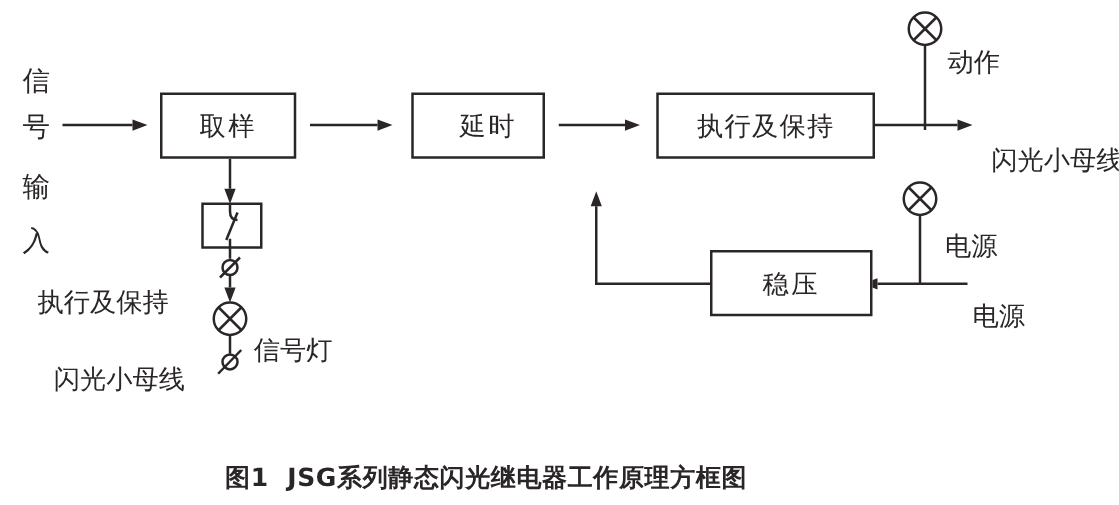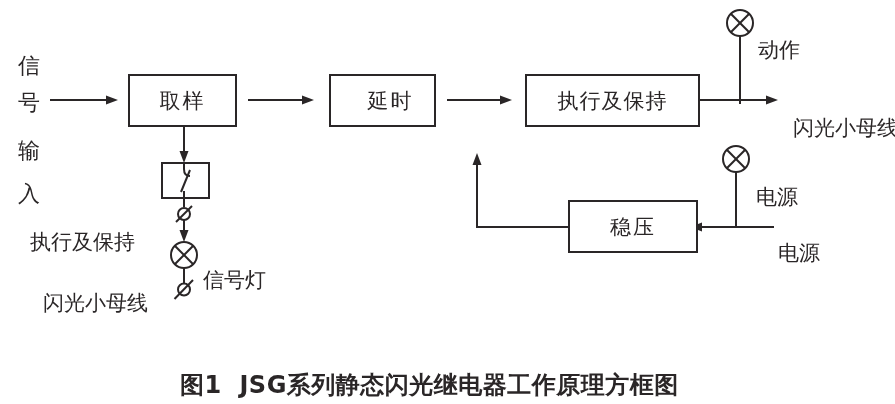--- a/index.html
+++ b/index.html
@@ -70,21 +70,21 @@
   .lbl-dc-bus        { left: 43px;  top: 266px; }
   .lbl-signal-lamp   { left: 203px; top: 243px; }
   .lbl-action        { left: 758px; top: 13px; }
   .lbl-signal-output { left: 793px; top: 91px; }
   .lbl-power-top     { left: 756px; top: 160px; }
   .lbl-power-right   { left: 778px; top: 216px; }
   .caption {
     position: absolute;
     left: 180px;
     top: 369px;
-    font-size: 24px;
+    font-size: 20px;
     font-weight: 700;
     letter-spacing: 0.5px;
     white-space: pre;
     color: var(--ink);
   }
 </style>
 </head>
 <body>
 
 <div class="canvas">

